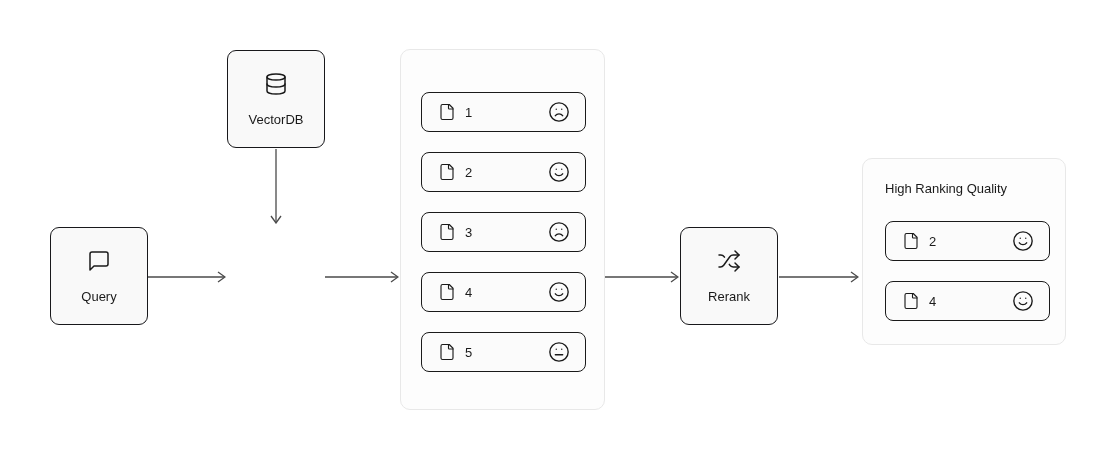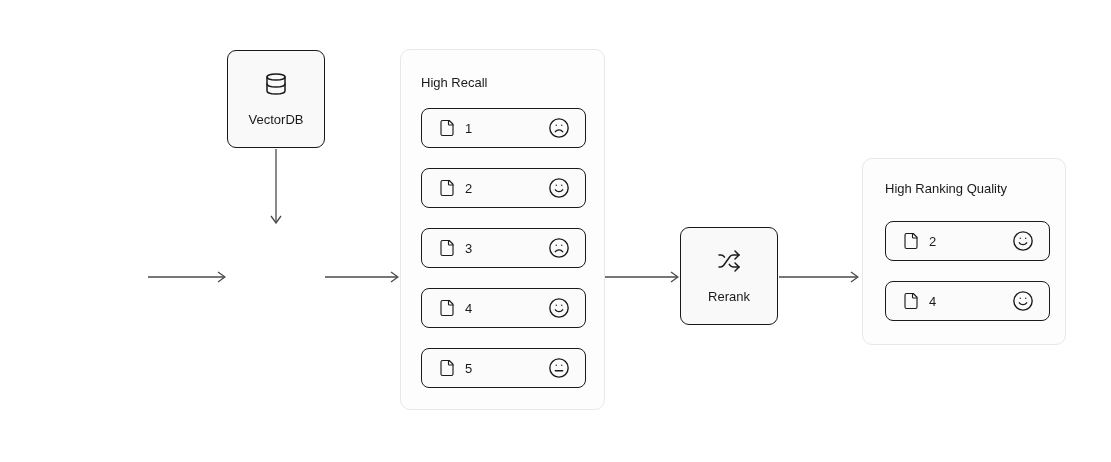--- a/index.html
+++ b/index.html
@@ -130,38 +130,43 @@
       <circle cx="12" cy="12" r="10"></circle>
       <line x1="8" y1="15" x2="16" y2="15"></line>
       <line x1="9" y1="9" x2="9.01" y2="9"></line>
       <line x1="15" y1="9" x2="15.01" y2="9"></line>
     </symbol>
   </defs>
 </svg>
 
 <div class="canvas">
 
+  <div class="node" id="node-query">
+    <svg class="icon node-icon" viewBox="0 0 24 24">
+        <use href="#i-message-square"></use>
+      </svg>
+    <span class="node-label">Query</span>
+  </div>
 
   <div class="node" id="node-vectordb">
     <svg class="icon node-icon" viewBox="0 0 24 24">
         <use href="#i-database"></use>
       </svg>
     <span class="node-label">VectorDB</span>
   </div>
 
 
   <div class="node" id="node-rerank">
     <svg class="icon node-icon" viewBox="0 0 24 24">
         <use href="#i-shuffle"></use>
       </svg>
     <span class="node-label">Rerank</span>
   </div>
 
   <div class="panel" id="panel-recall">
-    <div class="panel-title">High Recall</div>
     <div class="doc-list">
         <div class="doc-item">
     <svg class="icon doc-icon" viewBox="0 0 24 24">
             <use href="#i-file"></use>
           </svg>
     <span class="doc-num">1</span>
     <svg class="icon face-icon" viewBox="0 0 24 24">
             <use href="#i-frown"></use>
           </svg>
   </div>

